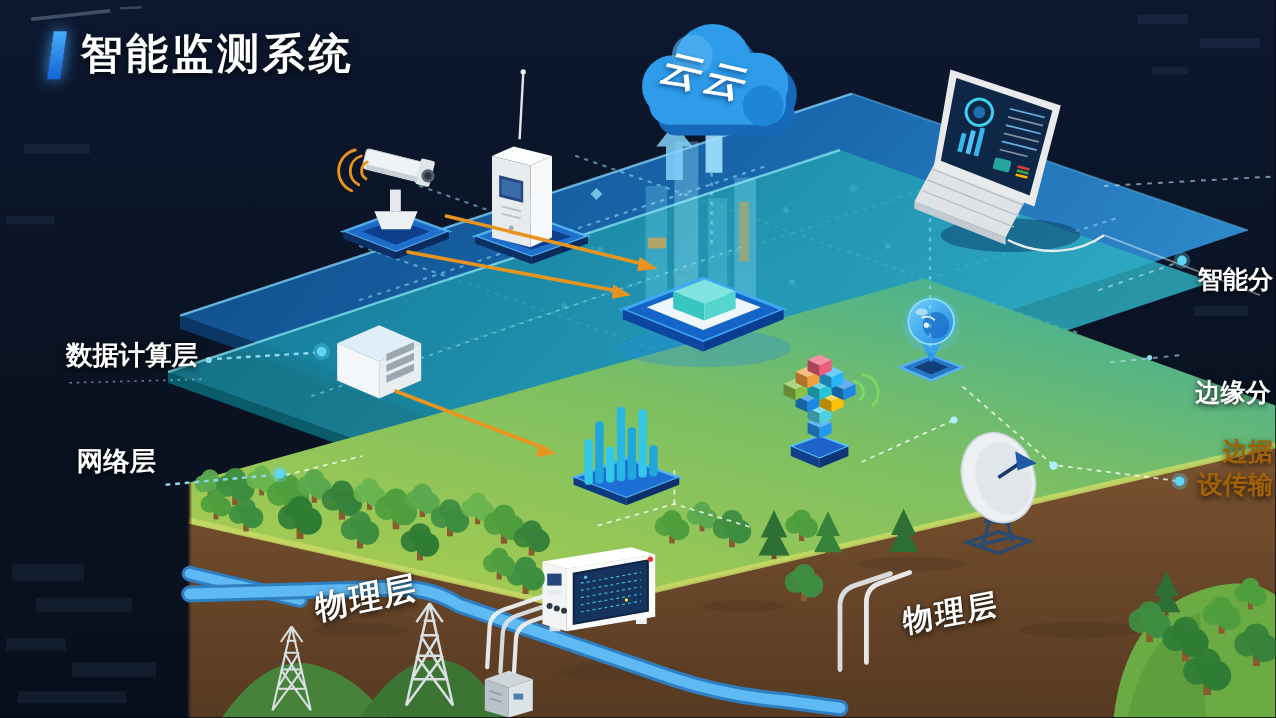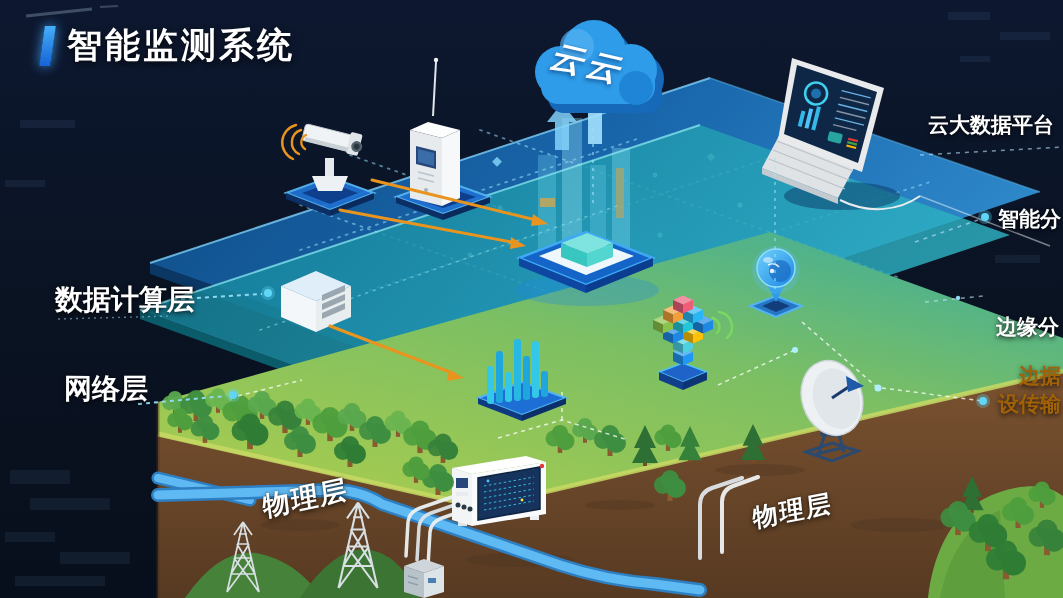--- a/index.html
+++ b/index.html
@@ -7,21 +7,21 @@
          font-family:"DejaVu Sans","Liberation Sans",sans-serif;}
   .stage svg{position:absolute;left:0;top:0;}
   .label{position:absolute;color:#fff;font-weight:bold;white-space:nowrap;
          text-shadow:0 2px 5px rgba(0,0,0,.7),0 0 2px rgba(0,0,0,.5);}
   .title-wrap{position:absolute;left:42px;top:22px;display:flex;align-items:center;gap:14px;z-index:6;}
   .title-bar{width:11px;height:40px;background:linear-gradient(180deg,#45aef8,#1563d6);
              transform:skewX(-8deg);box-shadow:0 0 12px rgba(70,170,255,.85);}
   .title-text{font-size:35px;font-weight:bold;color:#fff;letter-spacing:3px;
               text-shadow:0 2px 6px rgba(0,0,0,.8);}
   .side{font-size:21px;z-index:6;}
-  .layerlab{font-size:28px;z-index:6;}
+  .layerlab{font-size:22px;z-index:6;}
   .phys{font-size:27px;z-index:6;letter-spacing:2px;}
   .cloudlab{font-size:33px;z-index:6;letter-spacing:4px;
             transform:rotate(13deg) skewX(-16deg);
             text-shadow:0 2px 4px rgba(10,60,120,.8);}
   .edge-data{position:absolute;right:2px;top:362px;text-align:right;z-index:6;}
   .edge-data div{font-size:21px;color:#a16207;font-weight:bold;line-height:28px;
                  text-shadow:0 2px 5px rgba(0,0,0,.7);}
 </style>
 </head>
 <body>
@@ -472,22 +472,21 @@
   </g>
 </svg>
 
 <div class="title-wrap">
   <div class="title-bar"></div>
   <div class="title-text">智能监测系统</div>
 </div>
 
 <div class="label cloudlab" style="left:552px;top:42px;">云云</div>
 
-<div class="label side" style="left:928px;top:111px;">云大数据平台</div>
-<div class="label side" style="left:998px;top:205px;">智能分</div>
+<div class="label side" style="left:998px;top:219px;">智能分</div>
 <div class="label side" style="left:996px;top:284px;margin-top:29px;">边缘分</div>
 
 <div class="edge-data">
   <div>边据</div>
   <div>设传输</div>
 </div>
 
 <div class="label layerlab" style="left:55px;top:281px;">数据计算层</div>
 <div class="label layerlab" style="left:64px;top:370px;">网络层</div>
 

